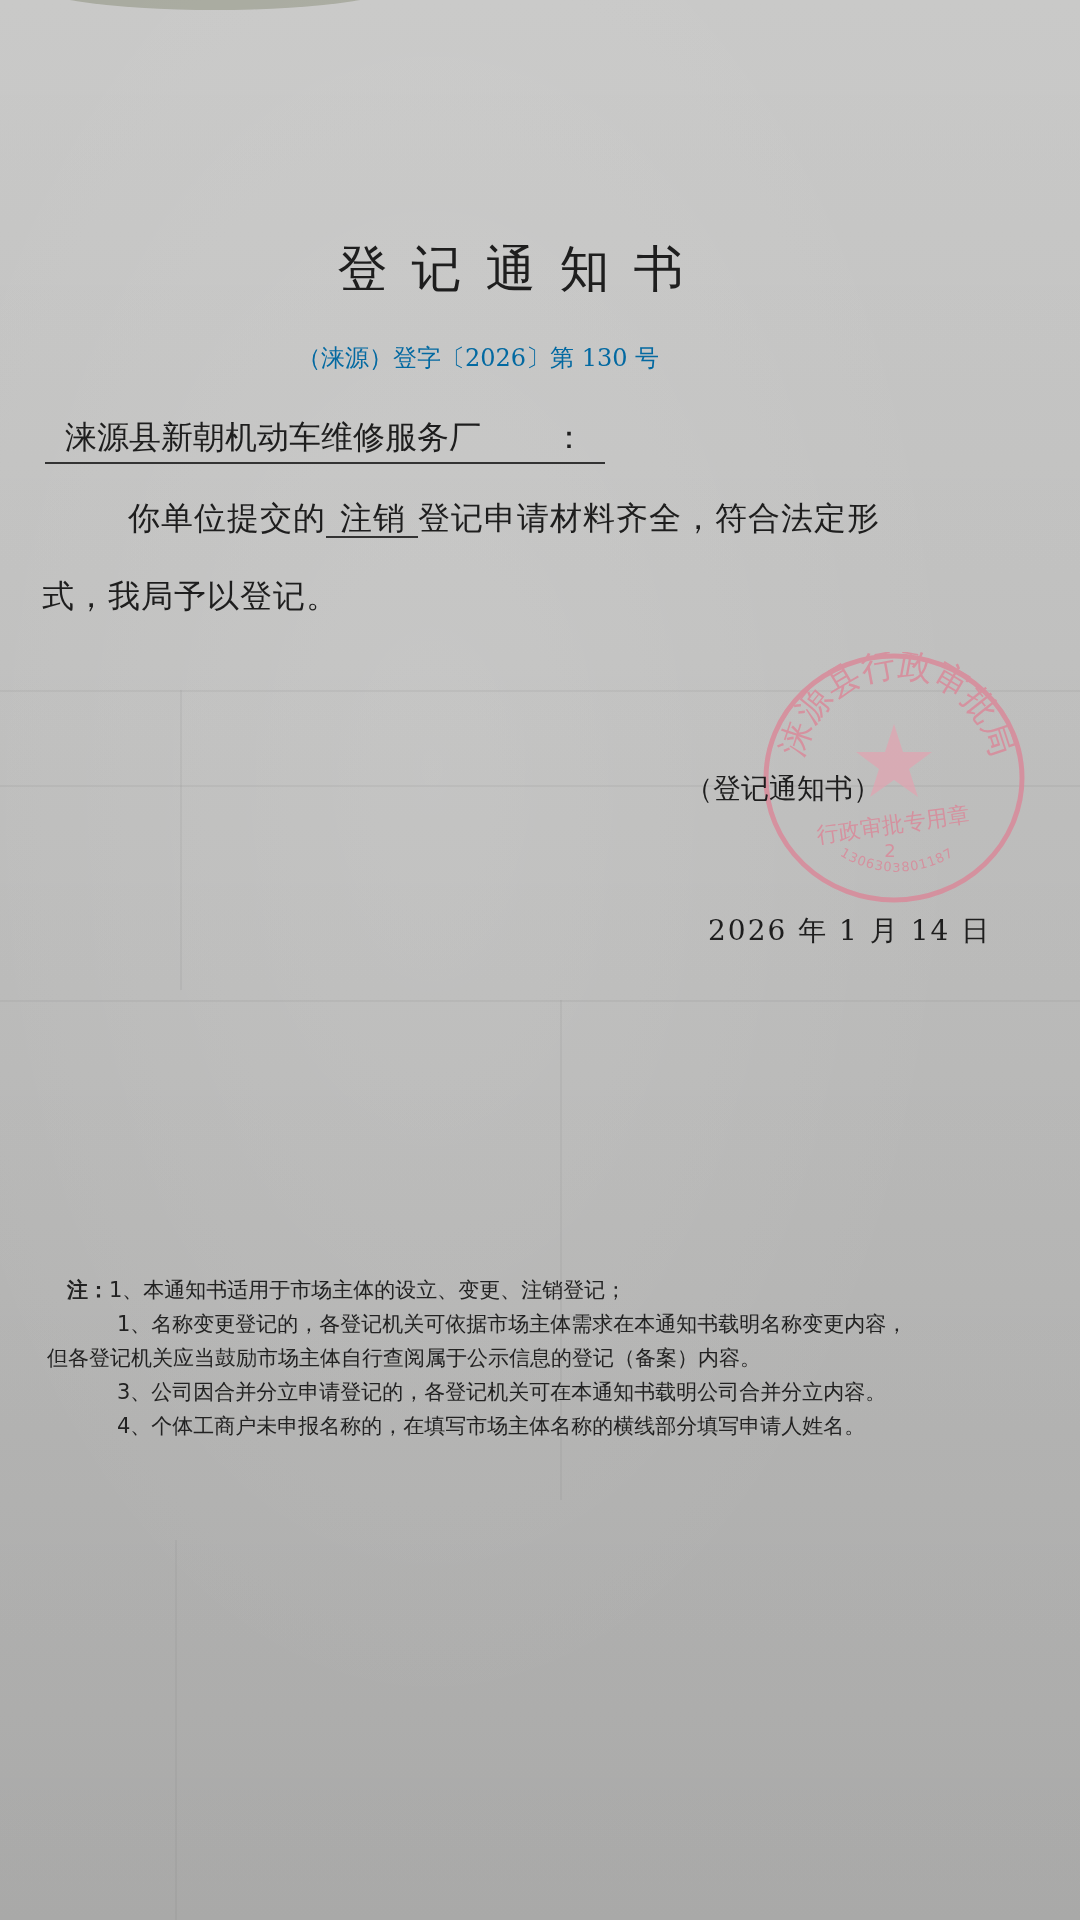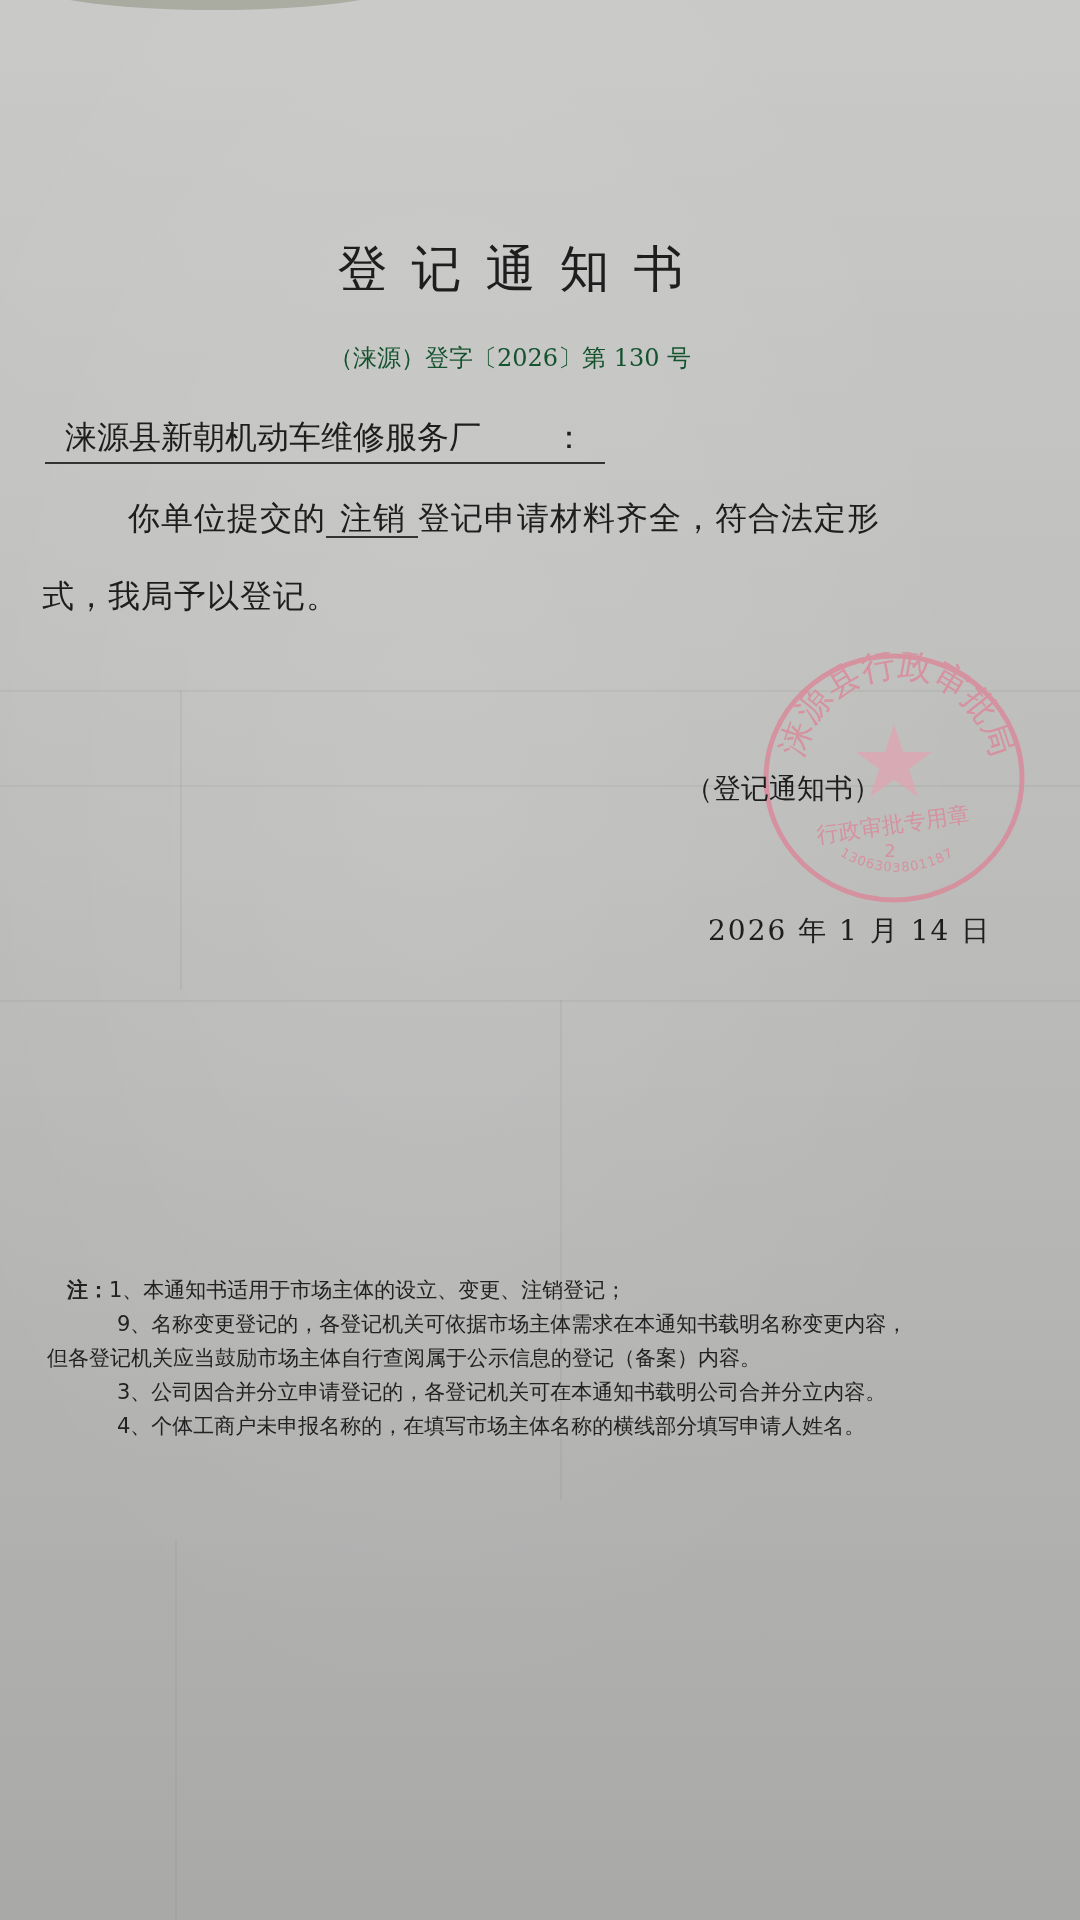--- a/index.html
+++ b/index.html
@@ -45,22 +45,21 @@
       color: #1e1e1e;
       padding-left: 24px;
       box-sizing: border-box;
     }
     .doc-number {
       position: absolute;
       left: 0; width: 956px;
       top: 342px;
       text-align: center;
       font-size: 24px;
-      color: #14532d;
-      padding-left: 32px;
+      color: #0369a1;
     }
     .recipient {
       position: absolute;
       left: 45px; top: 416px;
       width: 560px;
       font-size: 32px;
       color: #1e1e1e;
       border-bottom: 2px solid #333;
       padding-left: 20px;
       padding-bottom: 2px;
@@ -175,17 +174,17 @@
     <textPath href="#bottomArc" startOffset="50%" text-anchor="middle">1306303801187</textPath>
   </text>
 </svg>
 
 <div class="seal-label">（登记通知书）</div>
 
 <div class="date">2026 年 1 月 14 日</div>
 
 <div class="notes">
   <div class="note-row"><span class="bold">注：</span><span>1、本通知书适用于市场主体的设立、变更、注销登记；</span></div>
-  <div class="note-row indent">9、名称变更登记的，各登记机关可依据市场主体需求在本通知书载明名称变更内容，</div>
+  <div class="note-row indent">1、名称变更登记的，各登记机关可依据市场主体需求在本通知书载明名称变更内容，</div>
   <div class="note-row" style="margin-left:-8px;">但各登记机关应当鼓励市场主体自行查阅属于公示信息的登记（备案）内容。</div>
   <div class="note-row indent">3、公司因合并分立申请登记的，各登记机关可在本通知书载明公司合并分立内容。</div>
   <div class="note-row indent">4、个体工商户未申报名称的，在填写市场主体名称的横线部分填写申请人姓名。</div>
 </div>
 
 </body></html>

